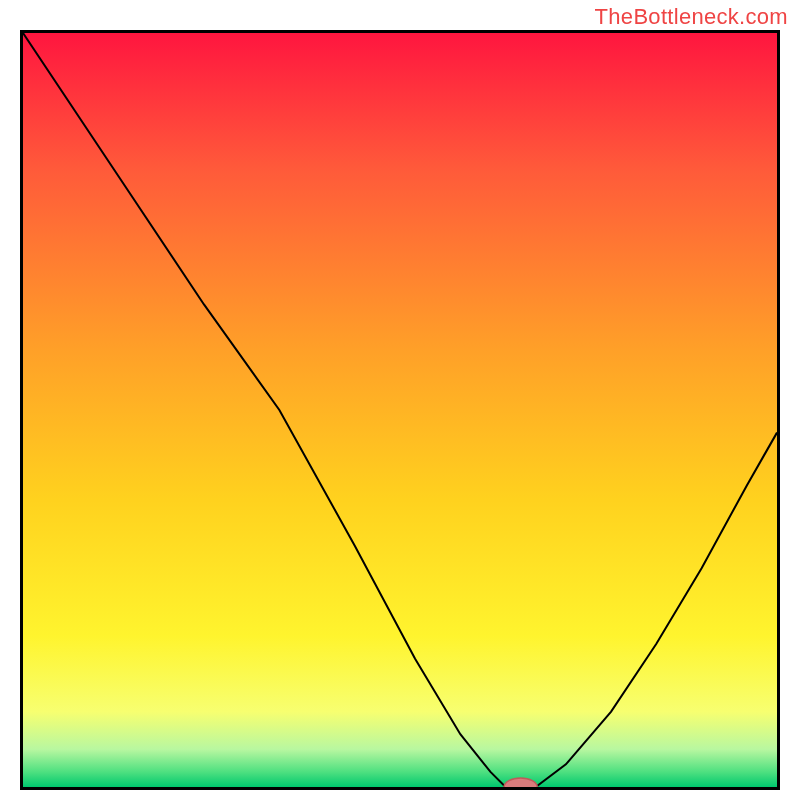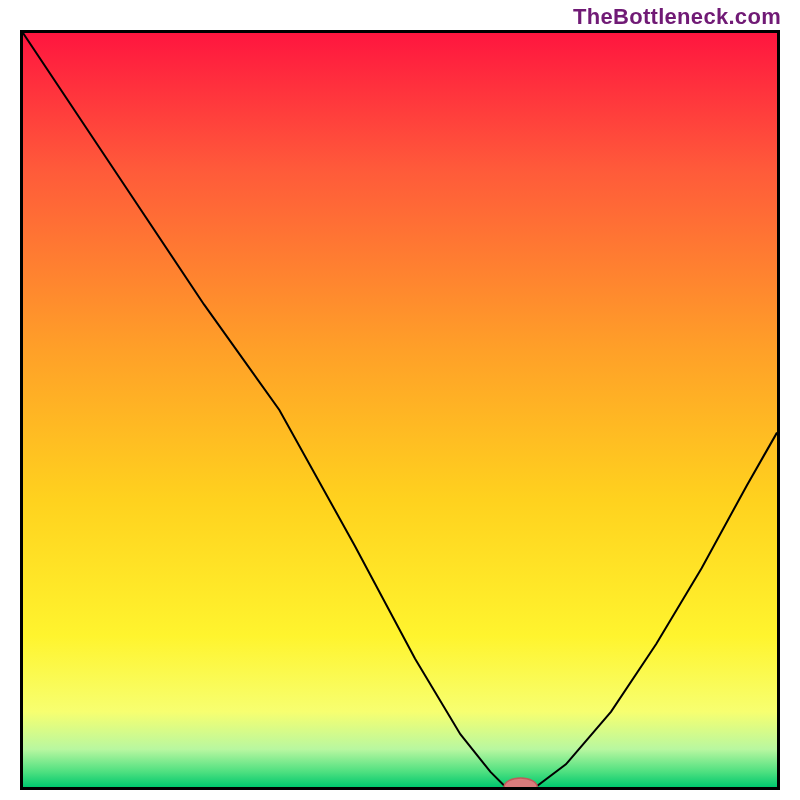--- a/index.html
+++ b/index.html
@@ -12,24 +12,24 @@
   }
   .container {
     position: relative;
     width: 800px;
     height: 800px;
     box-sizing: border-box;
   }
   .watermark {
     position: absolute;
     top: 4px;
-    right: 19px;
-    color: #701a75;
+    right: 12px;
+    color: #ef4444;
     font-size: 22px;
-    font-weight: 700;
+    font-weight: 400;
     letter-spacing: 0.3px;
     z-index: 10;
   }
   .plot-frame {
     position: absolute;
     left: 20px;
     top: 30px;
     width: 760px;
     height: 760px;
     border: 3px solid #000000;

